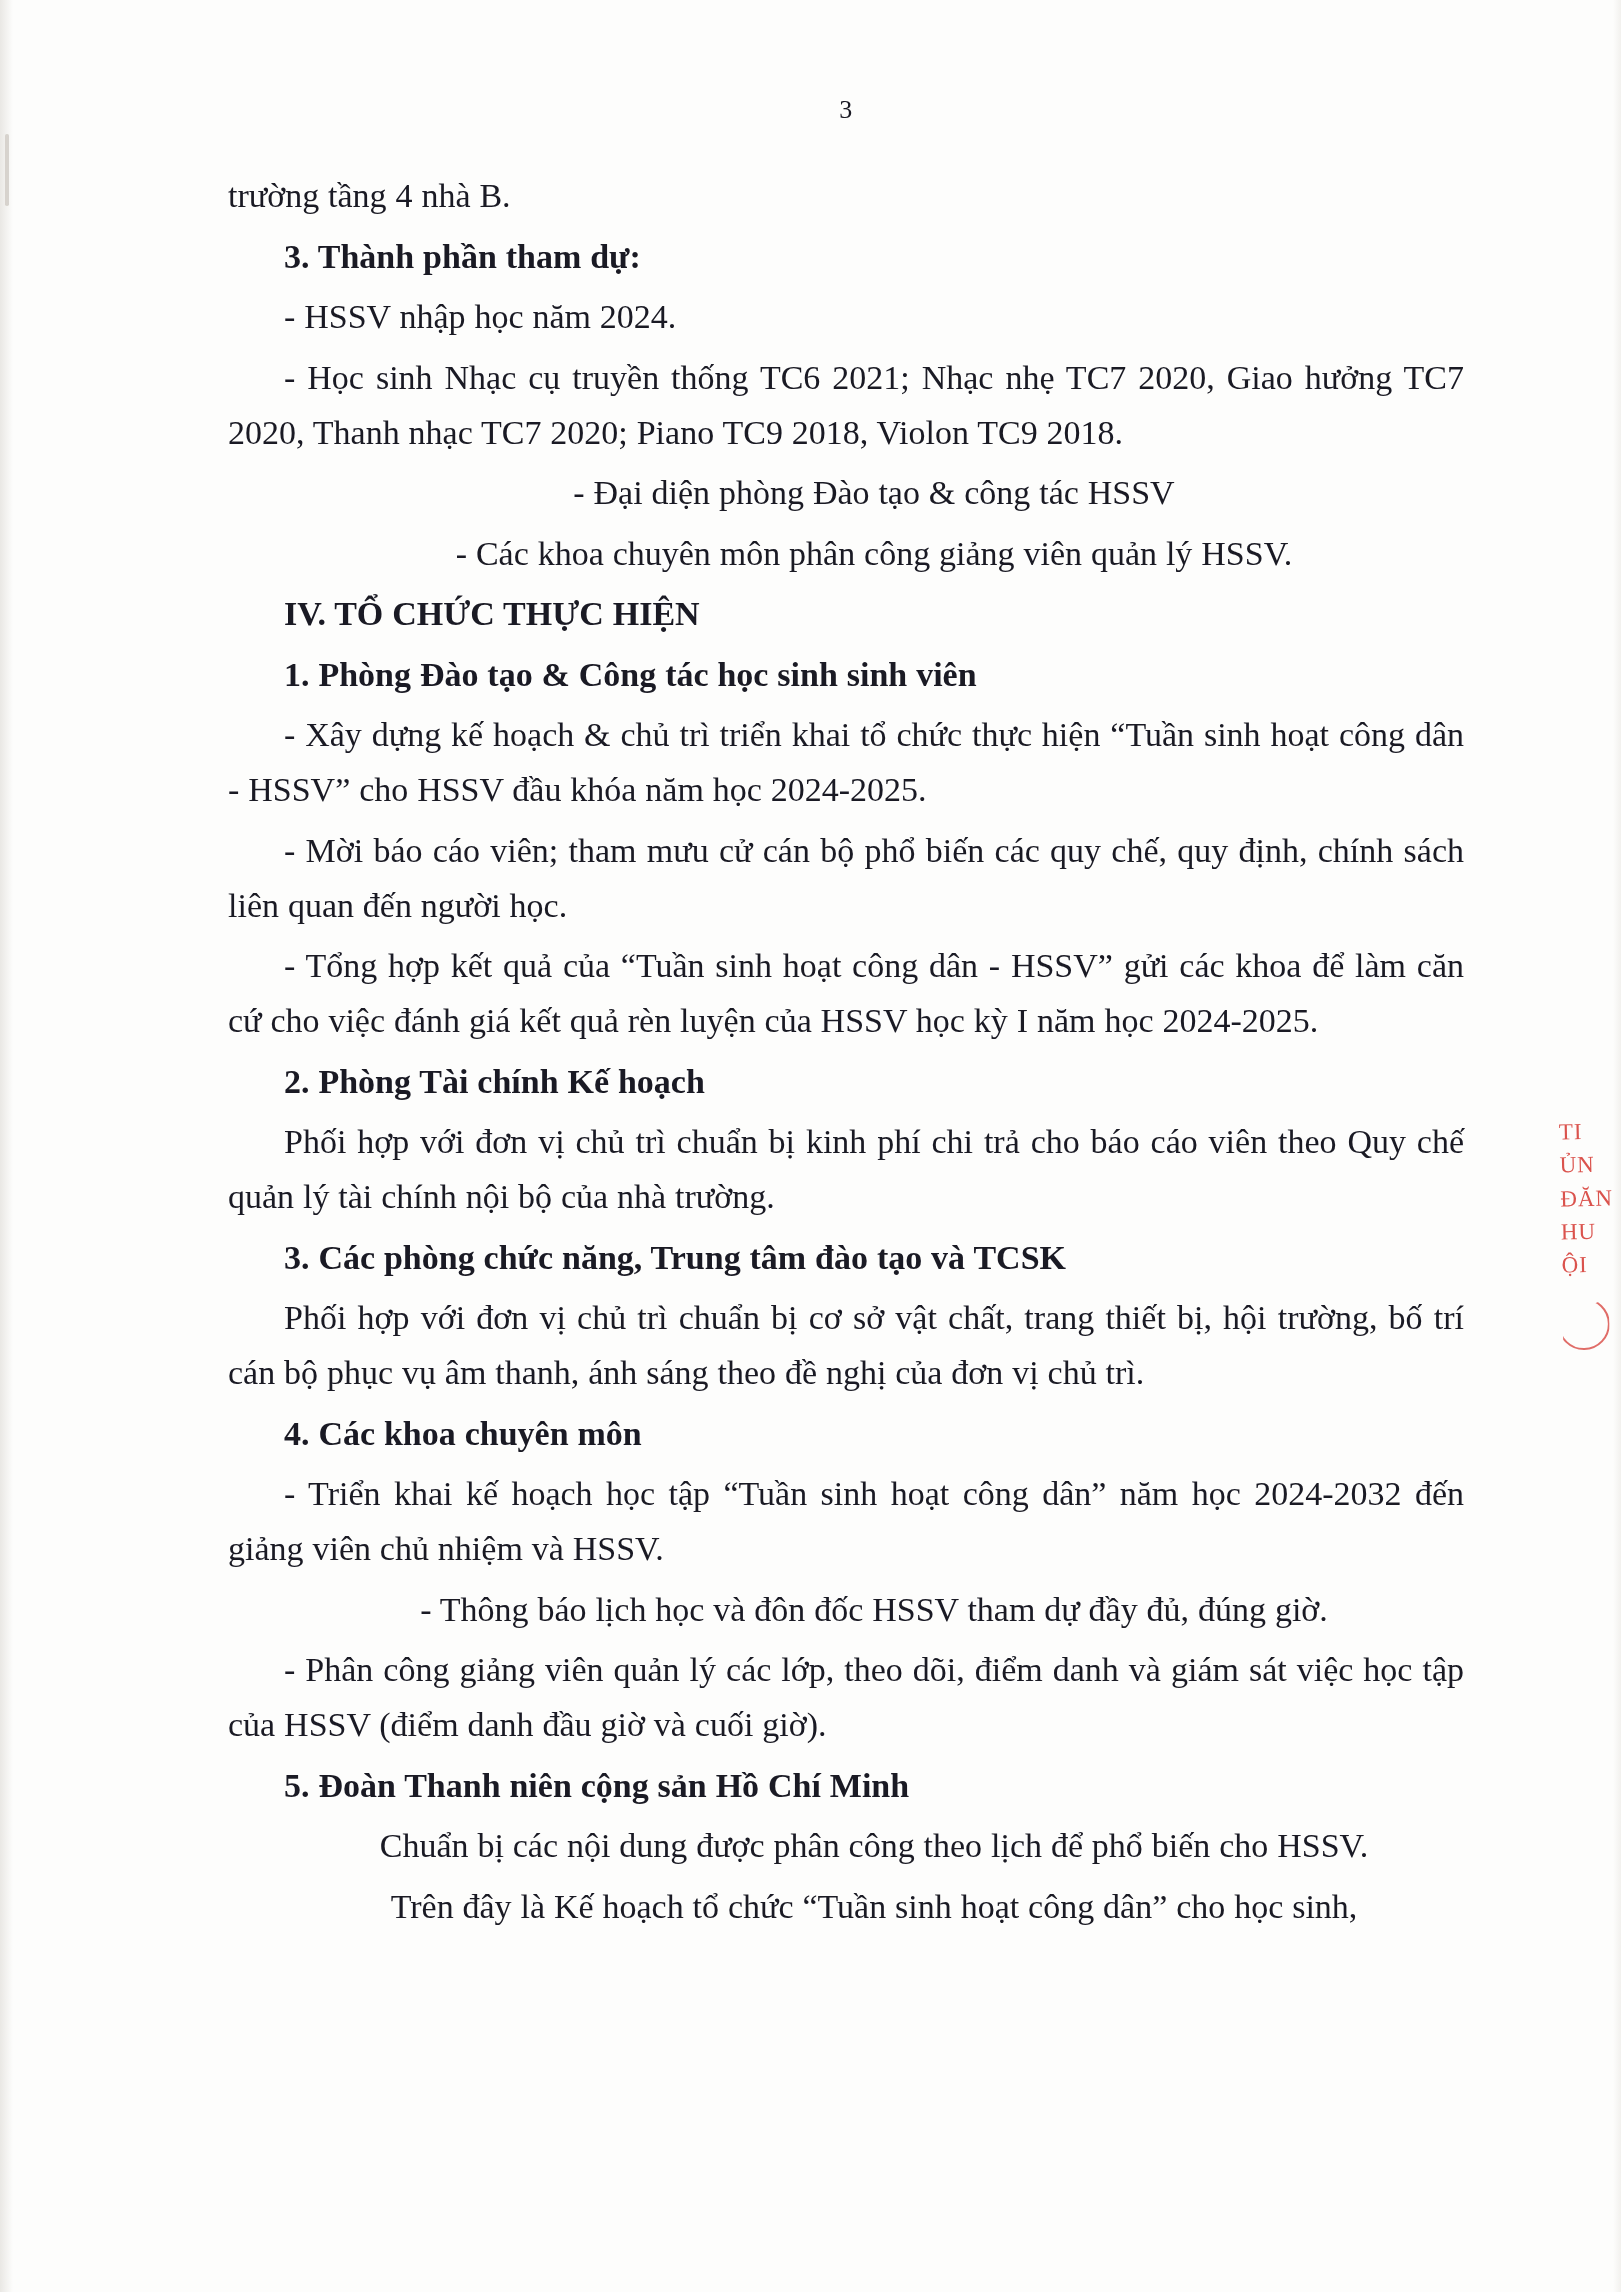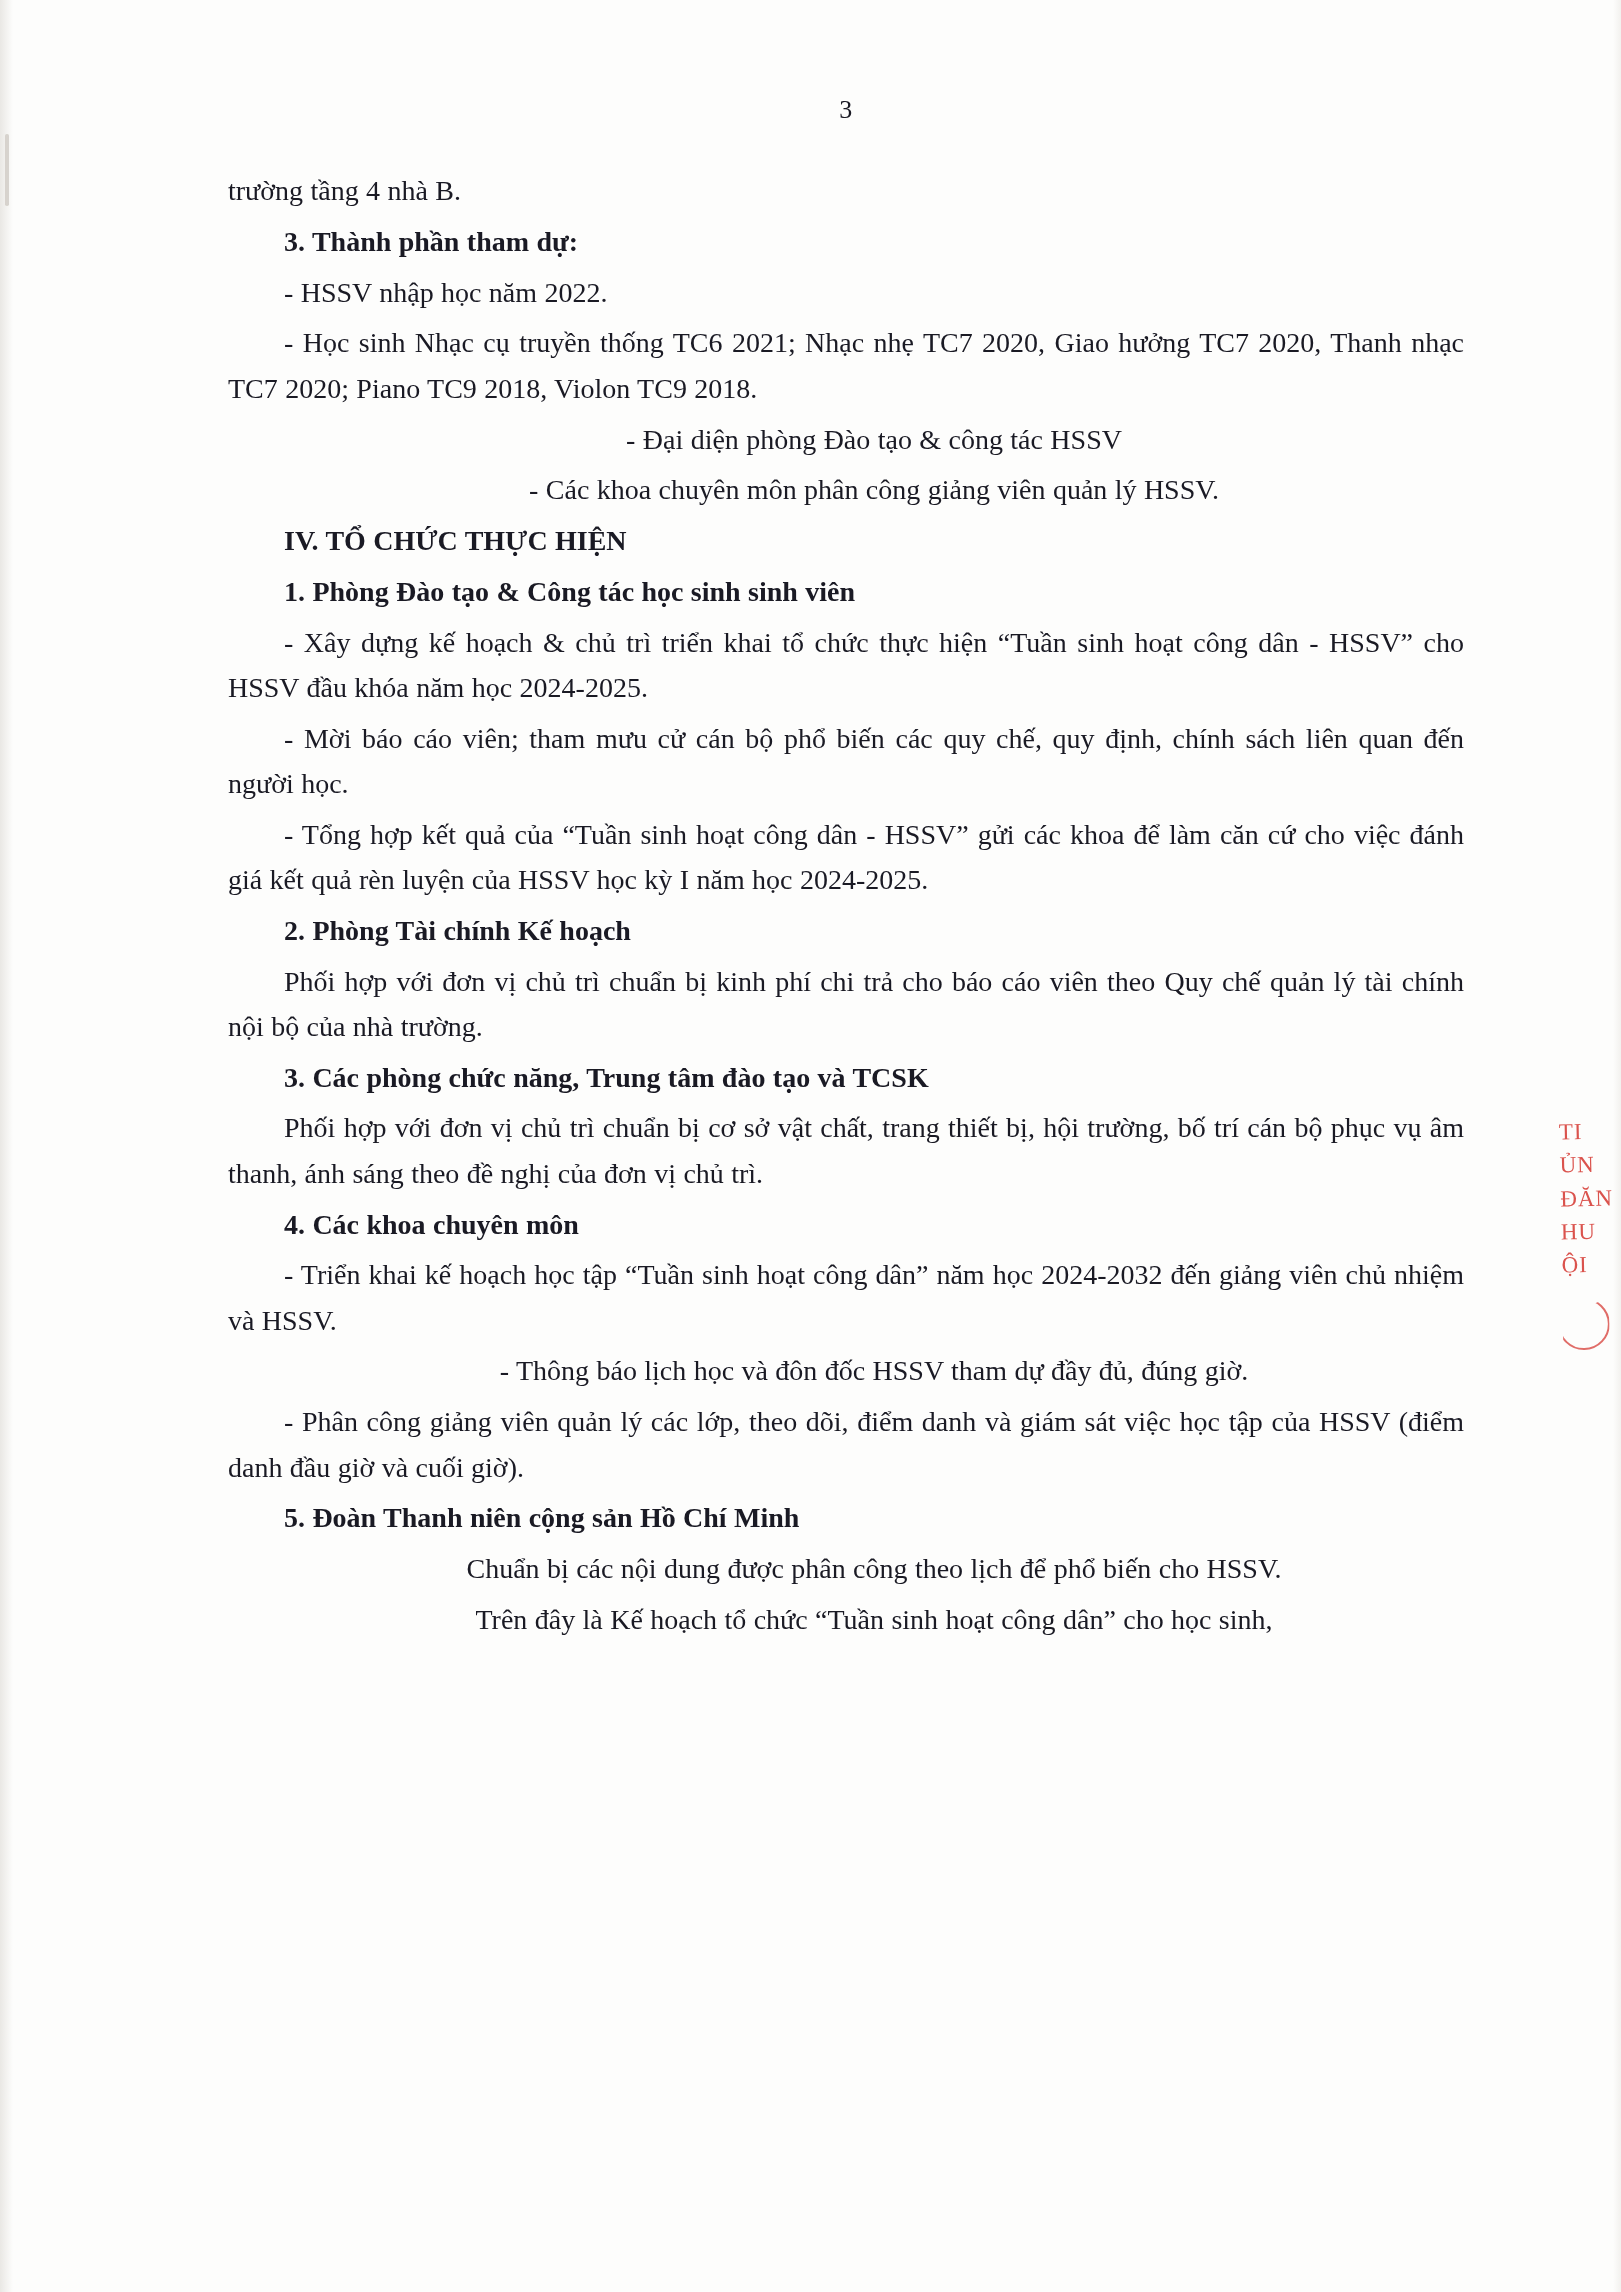--- a/index.html
+++ b/index.html
@@ -56,21 +56,21 @@
   .page-number {
     text-align: center;
     font-size: 26px;
     line-height: 1.2;
     margin-bottom: 43px;
     letter-spacing: 0.4px;
   }
 
   p {
     margin: 0 0 5.4px 0;
-    font-size: 28px;
+    font-size: 34px;
     line-height: 1.62;
     text-align: justify;
     text-justify: inter-word;
     word-spacing: 0.4px;
   }
   p.indent {
     text-indent: 56px;
   }
   p.noindent {
     text-indent: 0;
@@ -118,21 +118,21 @@
 <div class="page">
   <div class="scan-edge-left"></div>
   <div class="scan-edge-right"></div>
   <div class="scan-mark"></div>
 
   <div class="content">
     <div class="page-number">3</div>
 
     <p class="noindent">trường tầng 4 nhà B.</p>
     <p class="head">3. Thành phần tham dự:</p>
-    <p class="indent">- HSSV nhập học năm 2022.</p>
+    <p class="indent">- HSSV nhập học năm 2024.</p>
     <p class="indent">- Học sinh Nhạc cụ truyền thống TC6 2021; Nhạc nhẹ TC7 2020, Giao hưởng TC7 2020, Thanh nhạc TC7 2020; Piano TC9 2018, Violon TC9 2018.</p>
     <p class="indent last-line-left">- Đại diện phòng Đào tạo &amp; công tác HSSV</p>
     <p class="indent last-line-left">- Các khoa chuyên môn phân công giảng viên quản lý HSSV.</p>
     <p class="head">IV. TỔ CHỨC THỰC HIỆN</p>
     <p class="head">1. Phòng Đào tạo &amp; Công tác học sinh sinh viên</p>
     <p class="indent">- Xây dựng kế hoạch &amp; chủ trì triển khai tổ chức thực hiện “Tuần sinh hoạt công dân - HSSV” cho HSSV đầu khóa năm học 2024-2025.</p>
     <p class="indent">- Mời báo cáo viên; tham mưu cử cán bộ phổ biến các quy chế, quy định, chính sách liên quan đến người học.</p>
     <p class="indent">- Tổng hợp kết quả của “Tuần sinh hoạt công dân - HSSV” gửi các khoa để làm căn cứ cho việc đánh giá kết quả rèn luyện của HSSV học kỳ I năm học 2024-2025.</p>
     <p class="head">2. Phòng Tài chính Kế hoạch</p>
     <p class="indent">Phối hợp với đơn vị chủ trì chuẩn bị kinh phí chi trả cho báo cáo viên theo Quy chế quản lý tài chính nội bộ của nhà trường.</p>

